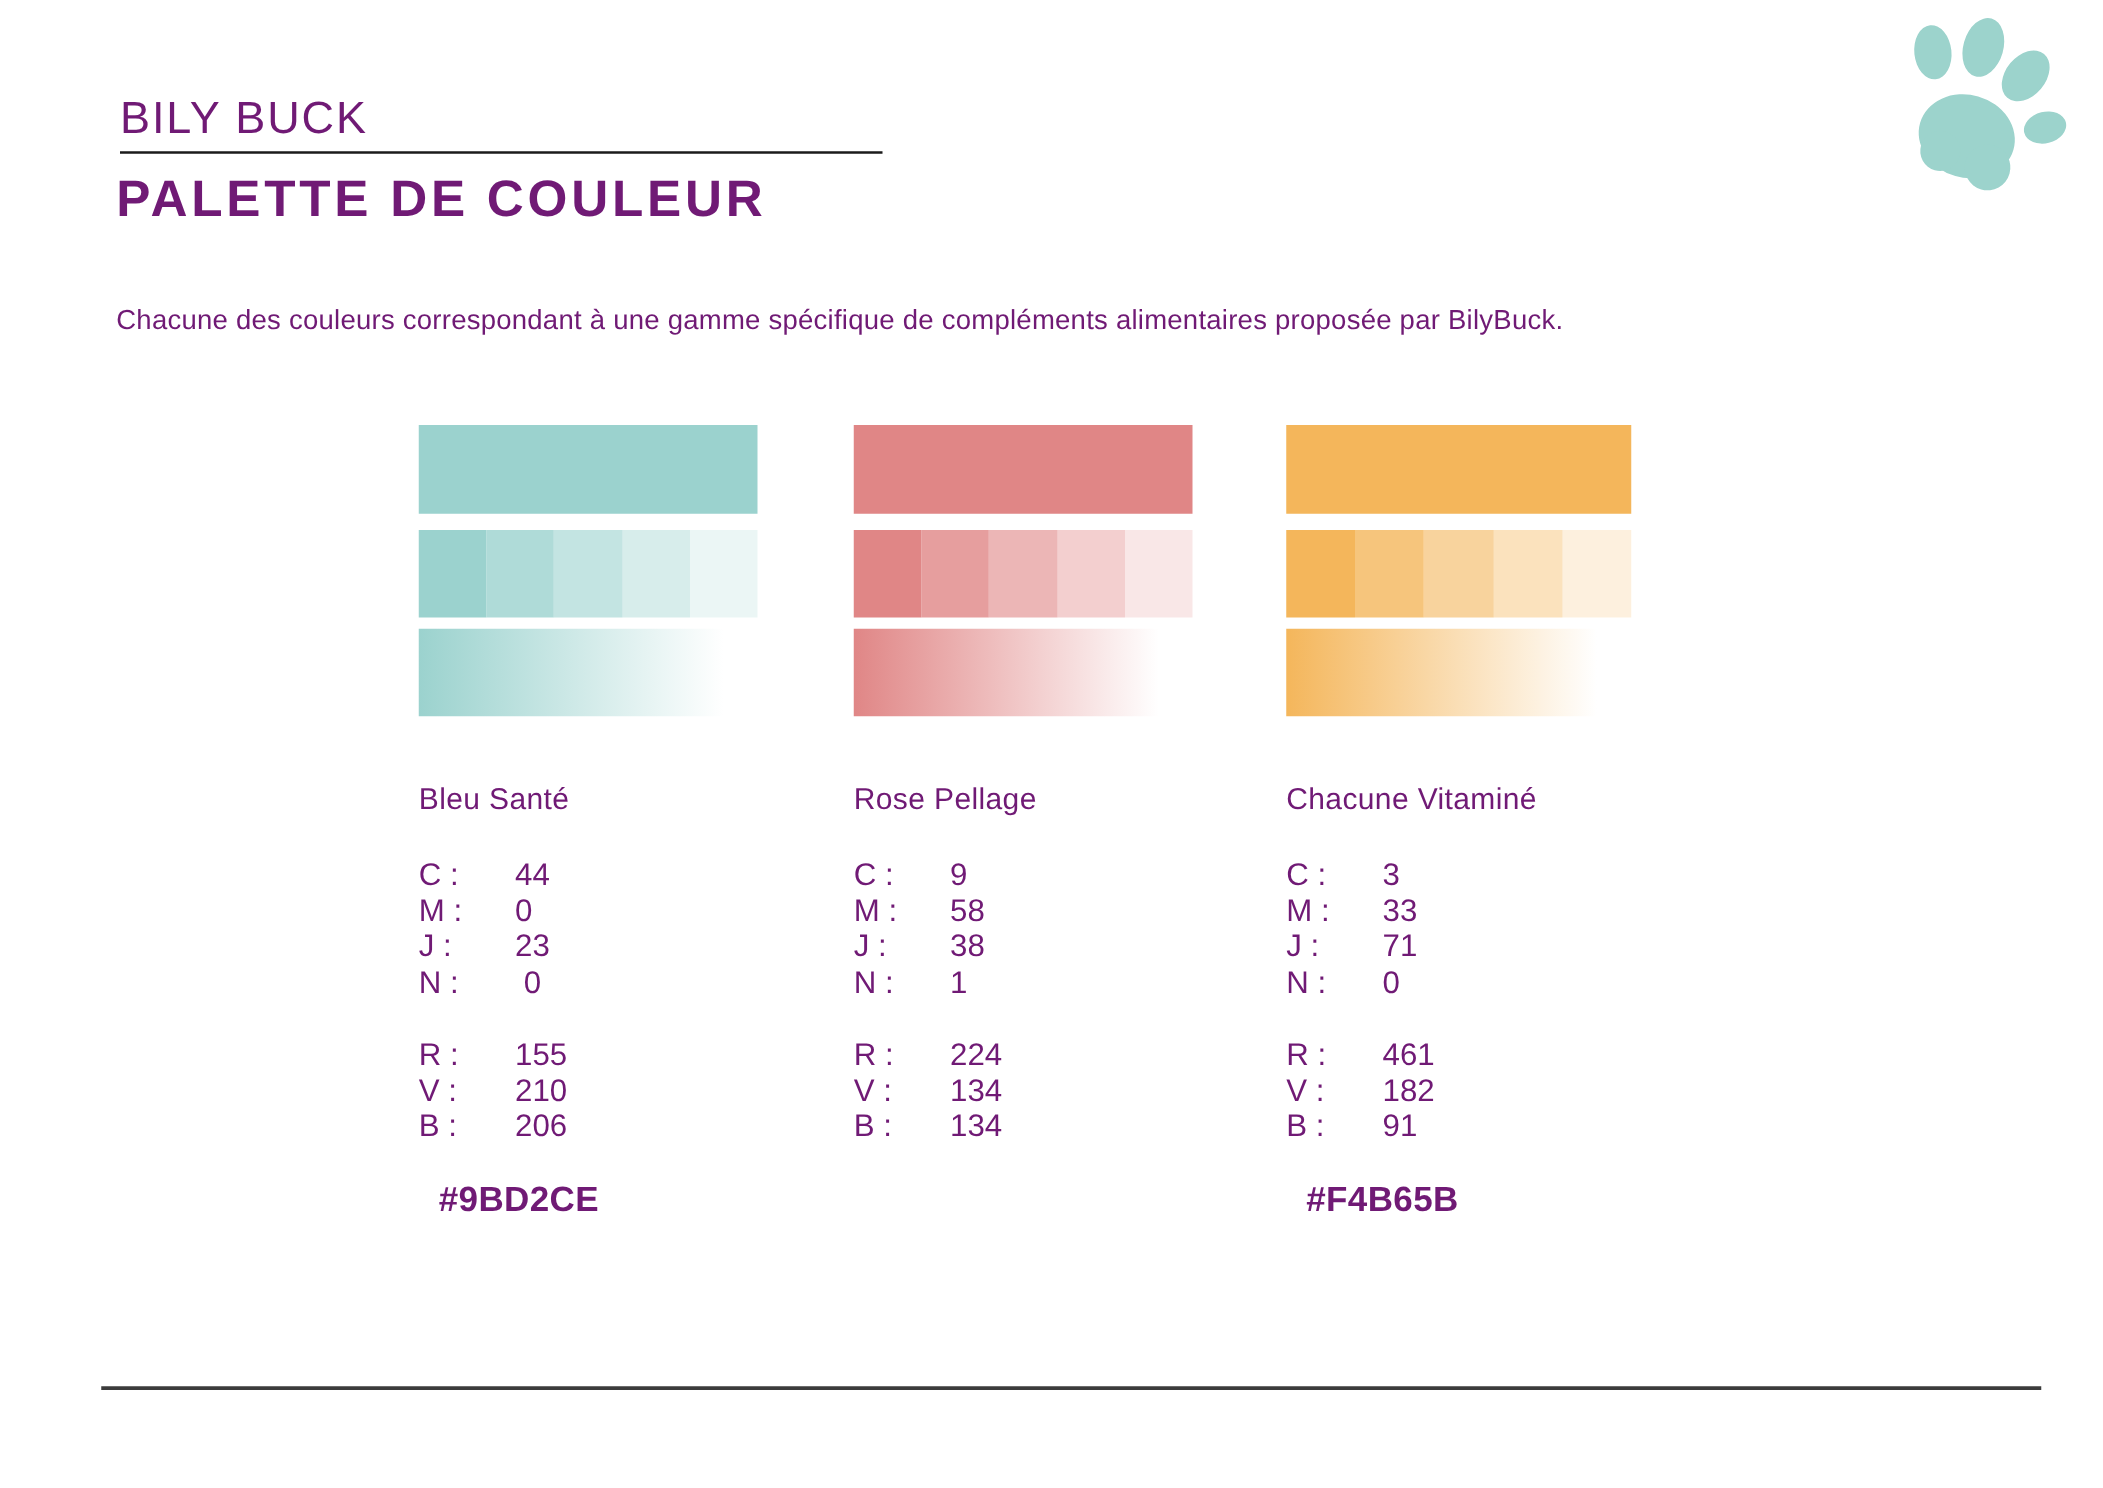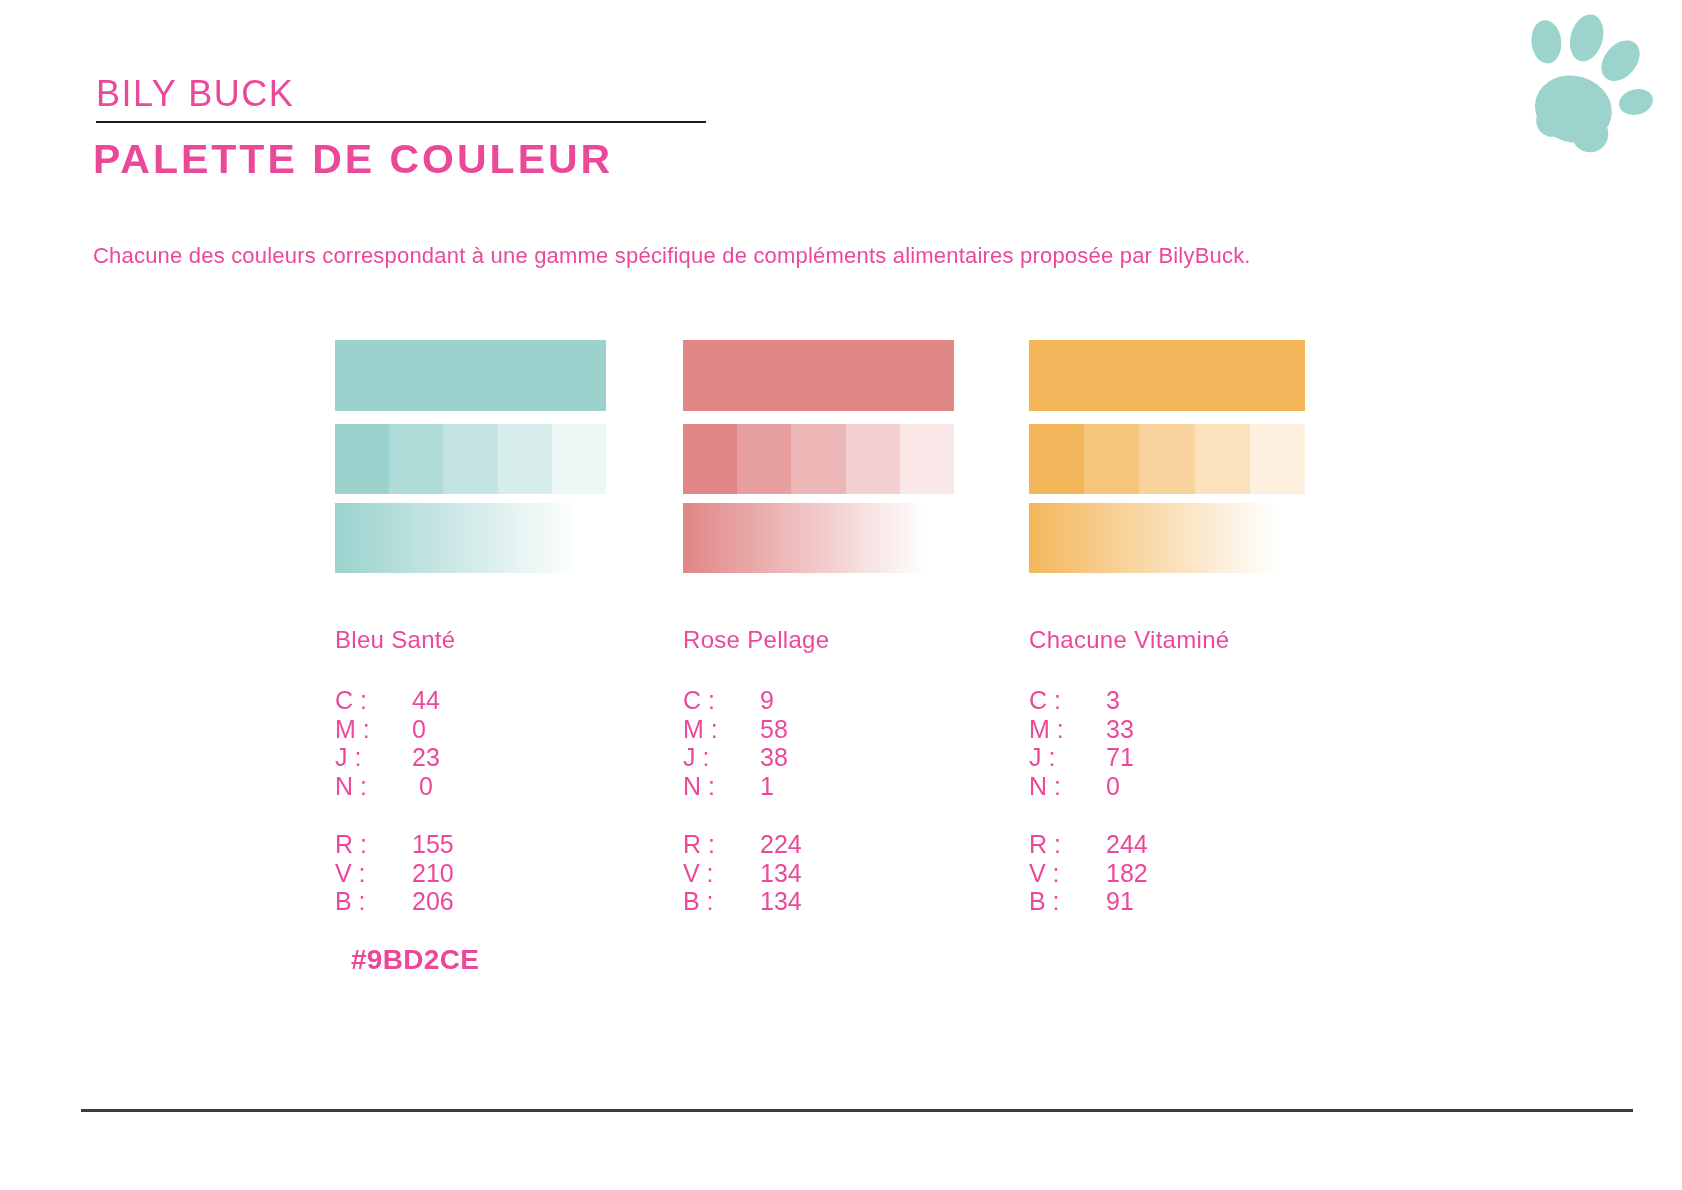--- a/index.html
+++ b/index.html
@@ -1,21 +1,21 @@
 <!DOCTYPE html>
 <html><head>
 <meta charset="utf-8">
 <style>
   html,body{margin:0;padding:0;background:#ffffff;}
   .page{
     position:relative;
     width:1682px;height:1190px;
     background:#ffffff;
     font-family:"Liberation Sans", sans-serif;
-    color:#ec4899;
+    color:#701a75;
     overflow:hidden;
   }
   .brand{
     position:absolute;left:96px;top:76px;
     font-size:36px;font-weight:500;letter-spacing:1.5px;
     line-height:1;
   }
   .brand-rule{
     position:absolute;left:96px;top:121px;
     width:610px;height:2px;background:#1b1b1b;
@@ -123,18 +123,19 @@
     <div class="bar steps">
           <span style="background: rgb(244, 182, 91);"></span>
           <span style="background: rgba(244, 182, 91, 0.8);"></span>
           <span style="background: rgba(244, 182, 91, 0.6);"></span>
           <span style="background: rgba(244, 182, 91, 0.4);"></span>
           <span style="background: rgba(244, 182, 91, 0.2);"></span>
         </div>
     <div class="bar grad" style="background-image: linear-gradient(90deg, rgb(244, 182, 91) 0%, rgb(255, 255, 255) 90%);"></div>
     <h2 class="swatch-name">Chacune Vitaminé</h2>
     <div class="vals cmjn"><div class="vrow"><span class="lab">C :</span><span class="val">3</span></div><div class="vrow"><span class="lab">M :</span><span class="val">33</span></div><div class="vrow"><span class="lab">J :</span><span class="val">71</span></div><div class="vrow"><span class="lab">N :</span><span class="val">0</span></div></div>
-    <div class="vals rvb"><div class="vrow"><span class="lab">R :</span><span class="val">244</span></div><div class="vrow"><span class="lab">V :</span><span class="val">182</span></div><div class="vrow"><span class="lab">B :</span><span class="val">91</span></div></div>
+    <div class="vals rvb"><div class="vrow"><span class="lab">R :</span><span class="val">461</span></div><div class="vrow"><span class="lab">V :</span><span class="val">182</span></div><div class="vrow"><span class="lab">B :</span><span class="val">91</span></div></div>
+    <div class="hex">#F4B65B</div>
   </section>
 </div>
 
   <div class="footer-rule"></div>
 </div>
 
 </body></html>

